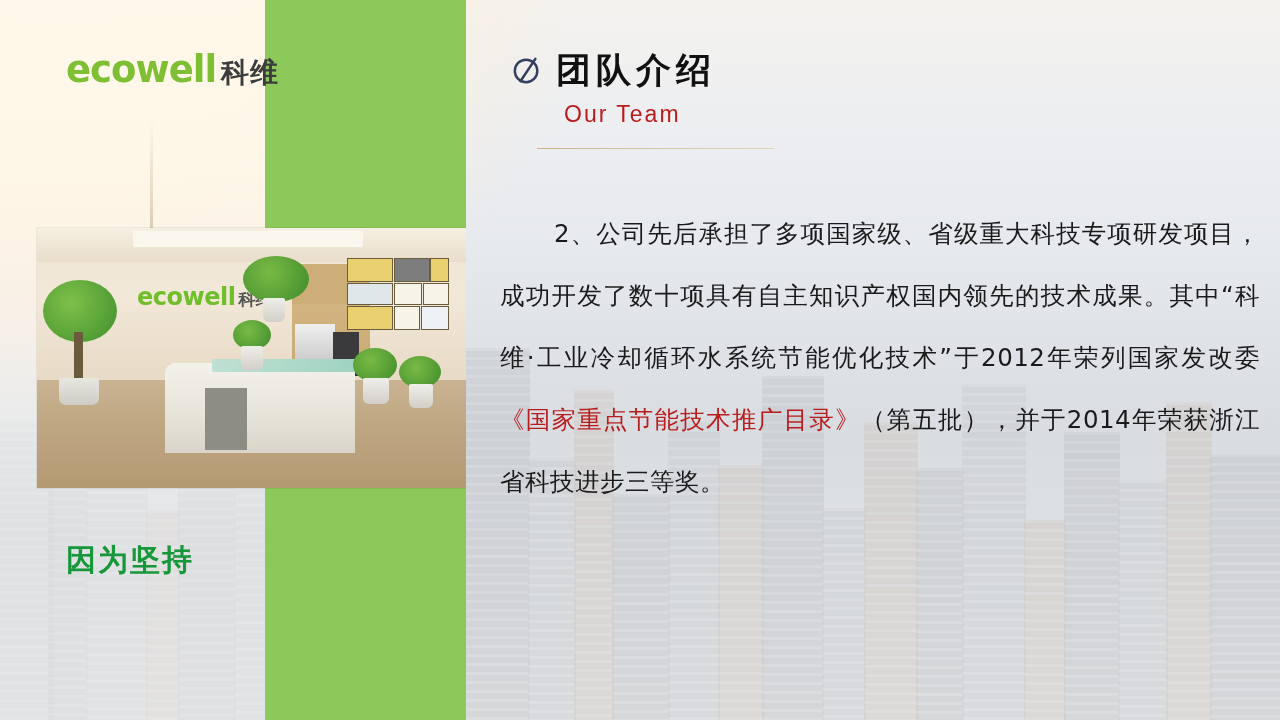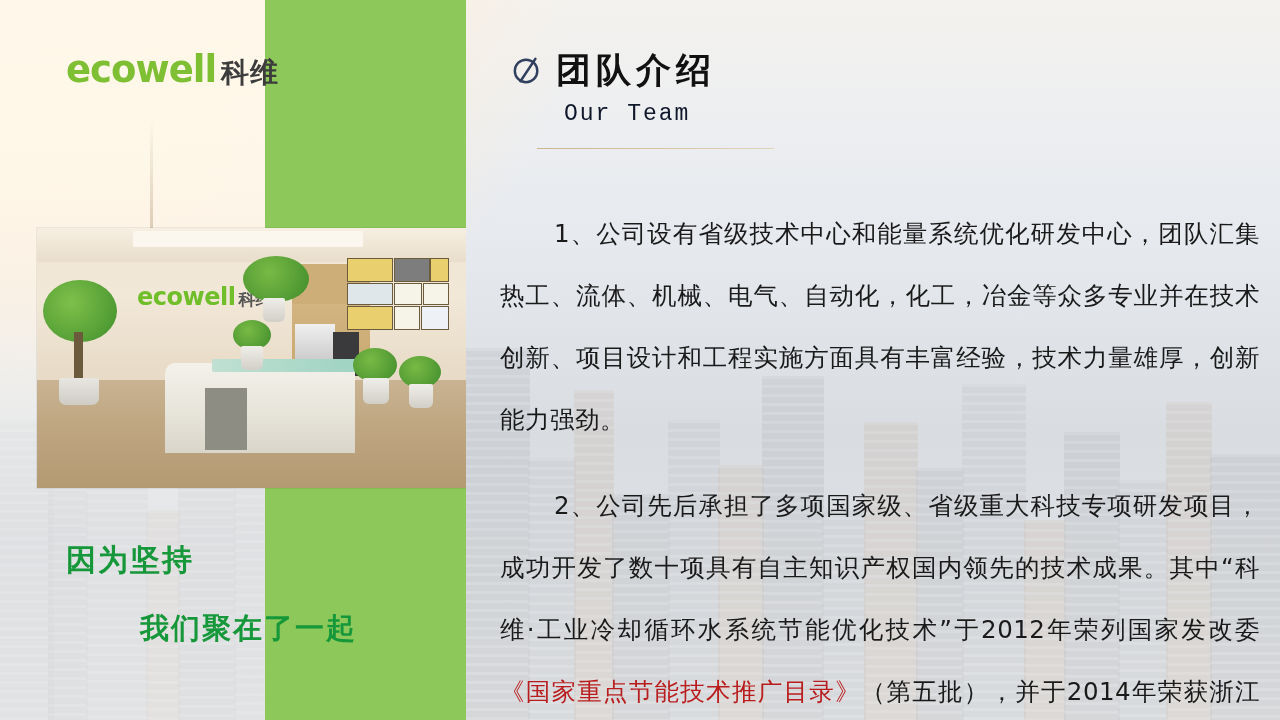--- a/index.html
+++ b/index.html
@@ -100,22 +100,22 @@
   .slogan{position:absolute;left:0;top:540px;width:466px;}
   .slogan .l1{font-size:30px;font-weight:700;color:#16983A;margin-left:66px;letter-spacing:2px;}
   .slogan .l2{font-size:29px;font-weight:700;color:#16983A;margin-left:140px;margin-top:28px;letter-spacing:2px;}
 
   
   .content{position:absolute;left:466px;top:0;width:814px;height:612px;}
   .head{position:absolute;left:46px;top:52px;}
   .head-row{display:flex;align-items:center;}
   .mark{width:30px;height:30px;margin-right:14px;flex:0 0 auto;}
   .title{font-size:35px;font-weight:700;color:#111;letter-spacing:5px;line-height:1;}
-  .subtitle{font-size:23px;color:#0f172a;letter-spacing:2px;margin-top:14px;margin-left:52px;
-            font-family:Liberation Mono, monospace;}
+  .subtitle{font-size:23px;color:#b91c1c;letter-spacing:2px;margin-top:14px;margin-left:52px;
+            font-family:Liberation Sans, sans-serif;}
   .rule{position:absolute;left:71px;top:148px;width:237px;height:1px;
         background:linear-gradient(to right,#cbb48f,#e2d3bb);}
 
   .body{position:absolute;left:34px;top:178px;width:760px;}
   .para{color:#1a1a1a;font-size:24.5px;line-height:62px;text-align:justify;
         text-justify:inter-ideograph;letter-spacing:.5px;
         font-family:"DejaVu Sans","Liberation Sans",sans-serif;}
   .para .ind{display:inline-block;width:54px;}
   .red{color:#b91c1c;}
 </style>
@@ -211,36 +211,34 @@
         <div class="pot" style="left:10px;top:30px;width:26px;height:26px;"></div>
       </div>
       <div class="ph-plant" style="left:362px;top:128px;width:42px;height:54px;">
         <div class="crown" style="width:42px;height:32px;"></div>
         <div class="pot" style="left:10px;top:28px;width:24px;height:24px;"></div>
       </div>
     </div>
 
     <div class="slogan">
       <div class="l1">因为坚持</div>
-      <div class="l2">我们聚在了一起</div>
     </div>
   </div>
 
   <div class="content">
     <div class="head">
       <div class="head-row">
         <svg class="mark" viewBox="0 0 32 32">
           <circle cx="15" cy="17" r="12" fill="none" stroke="#32405F" stroke-width="2.6"></circle>
           <line x1="25" y1="4" x2="9" y2="28" stroke="#32405F" stroke-width="2.6" stroke-linecap="round"></line>
         </svg>
         <div class="title">团队介绍</div>
       </div>
       <div class="subtitle">Our  Team</div>
     </div>
     <div class="rule"></div>
 
     <div class="body">
-      <p class="para"><span class="ind"></span><span>1、公司设有省级技术中心和能量系统优化研发中心，团队汇集热工、流体、机械、电气、自动化，化工，冶金等众多专业并在技术创新、项目设计和工程实施方面具有丰富经验，技术力量雄厚，创新能力强劲。</span></p>
       <p class="para"><span class="ind"></span><span>2、公司先后承担了多项国家级、省级重大科技专项研发项目，成功开发了数十项具有自主知识产权国内领先的技术成果。其中“科维·工业冷却循环水系统节能优化技术”于2012年荣列国家发改委</span><span class="red">《国家重点节能技术推广目录》</span><span>（第五批），并于2014年荣获浙江省科技进步三等奖。</span></p>
     </div>
   </div>
 
 </div>
 
 </body></html>

